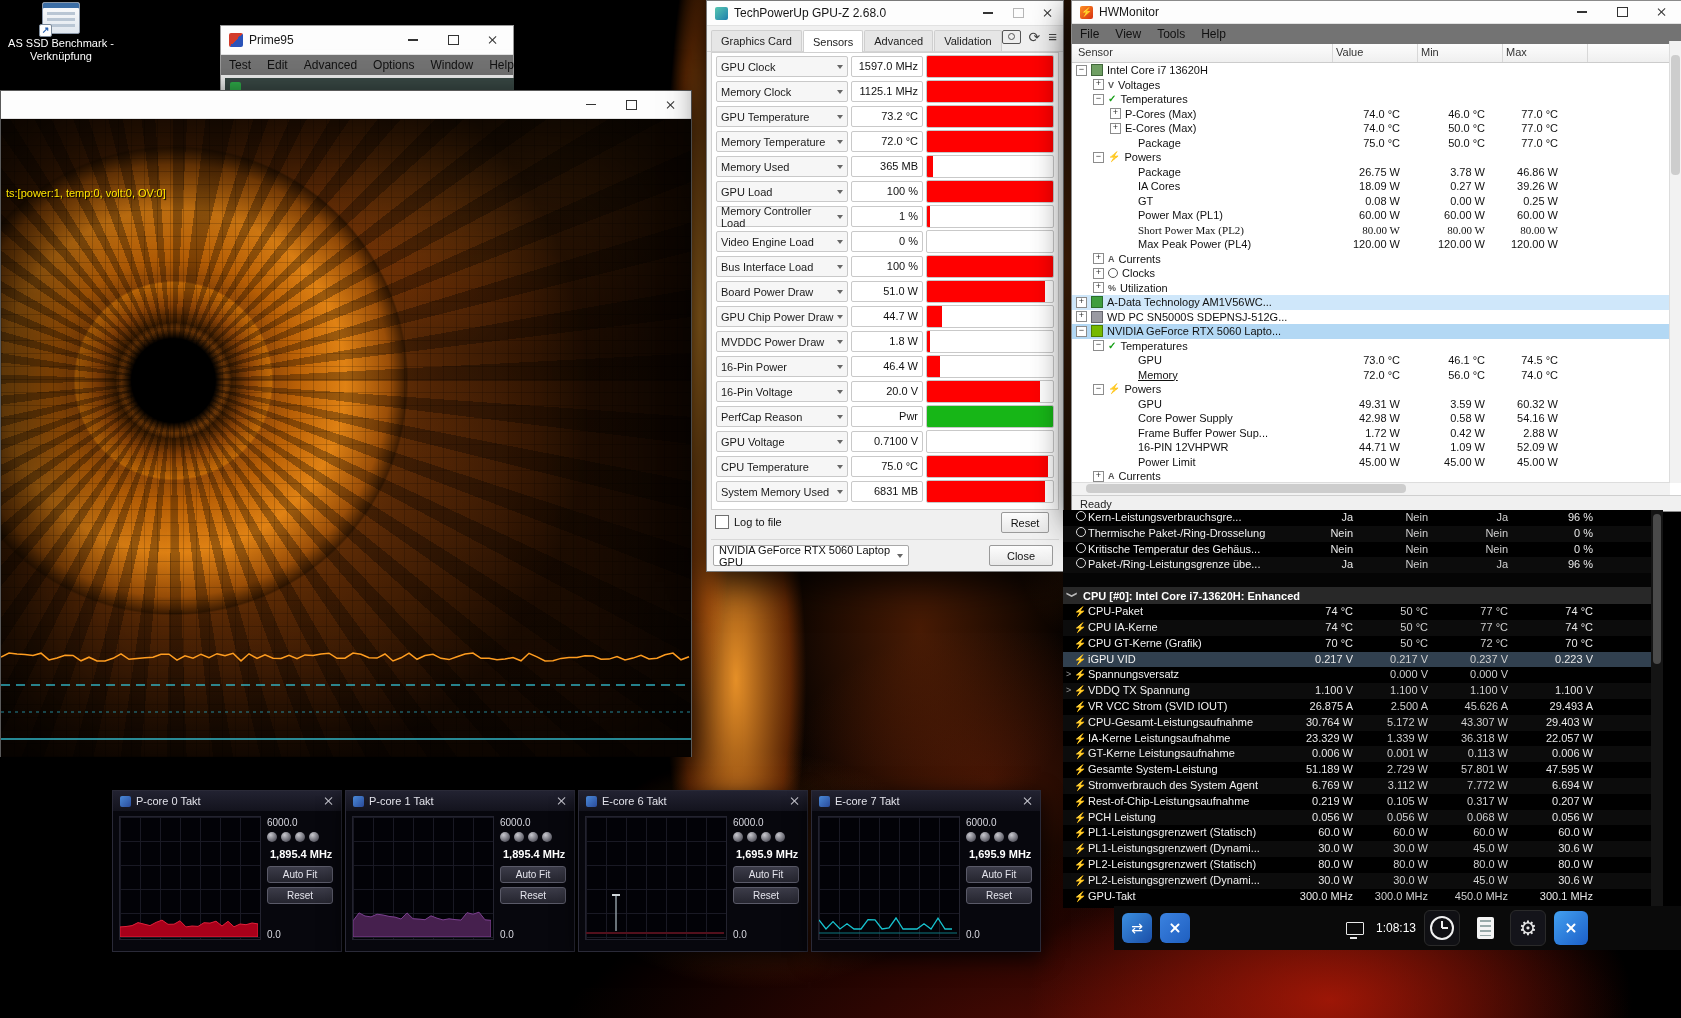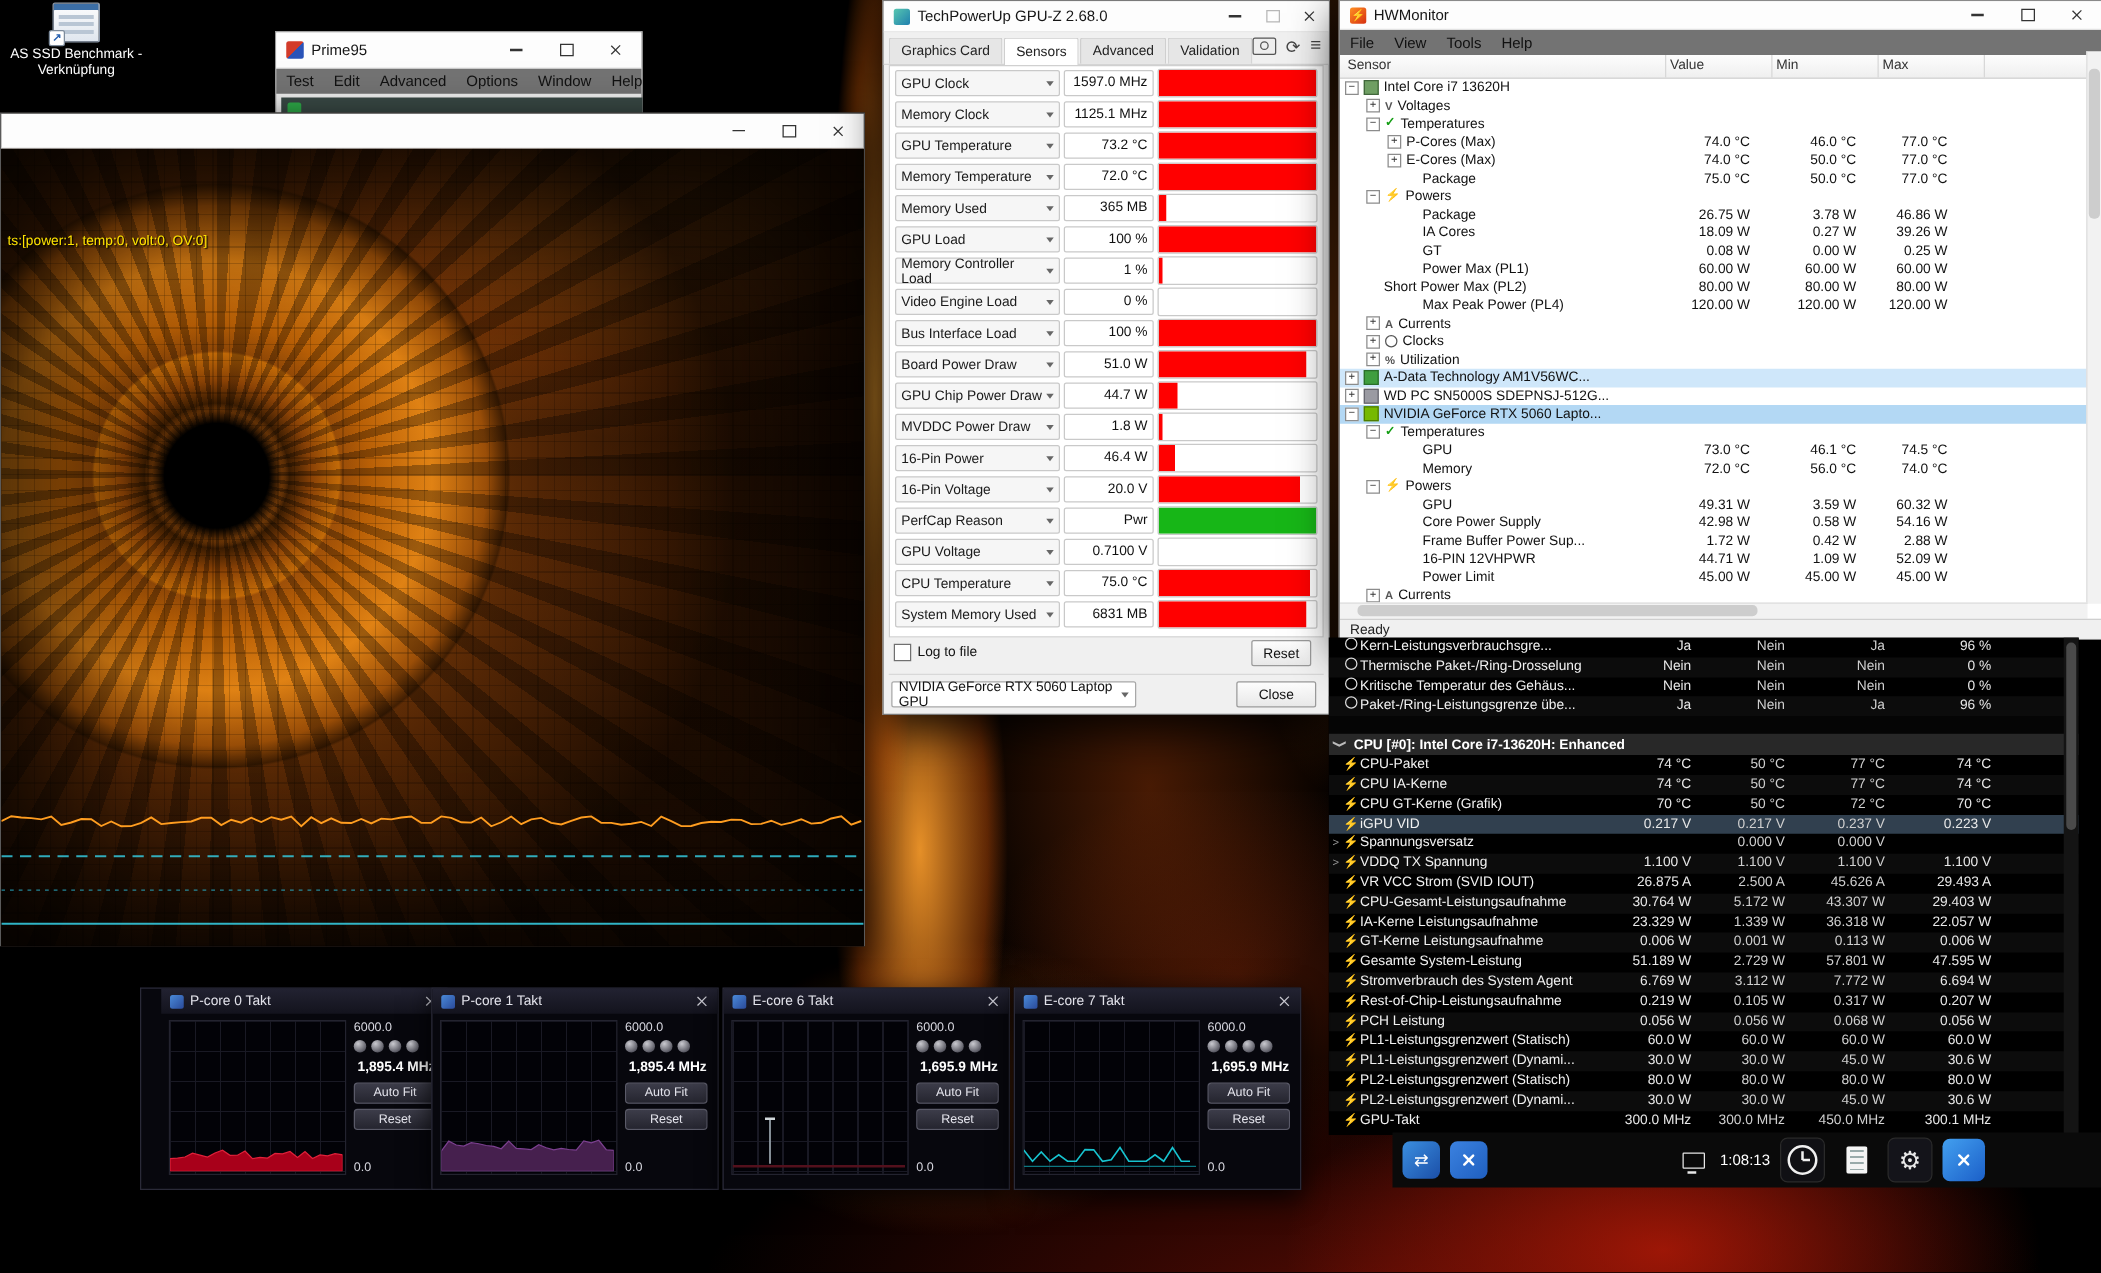--- a/index.html
+++ b/index.html
@@ -572,21 +572,21 @@
         <span class="hwm-val c2">0.00 W</span>
         <span class="hwm-val c3">0.25 W</span>
       </div>
       <div class="hwm-row" style="padding-left: 55px;">
         <span class="exp-sp"></span>
         <span class="hwm-lab">Power Max (PL1)</span>
         <span class="hwm-val c1">60.00 W</span>
         <span class="hwm-val c2">60.00 W</span>
         <span class="hwm-val c3">60.00 W</span>
       </div>
-      <div class="hwm-row" style="padding-left: 24px;">
+      <div class="hwm-row" style="padding-left: 55px; font-family: Liberation Serif, serif;">
         <span class="exp-sp"></span>
         <span class="hwm-lab">Short Power Max (PL2)</span>
         <span class="hwm-val c1">80.00 W</span>
         <span class="hwm-val c2">80.00 W</span>
         <span class="hwm-val c3">80.00 W</span>
       </div>
       <div class="hwm-row" style="padding-left: 55px;">
         <span class="exp-sp"></span>
         <span class="hwm-lab">Max Peak Power (PL4)</span>
         <span class="hwm-val c1">120.00 W</span>
@@ -628,21 +628,21 @@
         <span class="hwm-ico ico-temp">✓</span>
         <span class="hwm-lab">Temperatures</span>
       </div>
       <div class="hwm-row" style="padding-left: 55px;">
         <span class="exp-sp"></span>
         <span class="hwm-lab">GPU</span>
         <span class="hwm-val c1">73.0 °C</span>
         <span class="hwm-val c2">46.1 °C</span>
         <span class="hwm-val c3">74.5 °C</span>
       </div>
-      <div class="hwm-row" style="padding-left: 55px;">
+      <div class="hwm-row" style="padding-left: 55px; text-decoration: underline;">
         <span class="exp-sp"></span>
         <span class="hwm-lab">Memory</span>
         <span class="hwm-val c1">72.0 °C</span>
         <span class="hwm-val c2">56.0 °C</span>
         <span class="hwm-val c3">74.0 °C</span>
       </div>
       <div class="hwm-row" style="padding-left: 21px;">
         <span class="exp">−</span>
         <span class="hwm-ico ico-power">⚡</span>
         <span class="hwm-lab">Powers</span>
@@ -911,21 +911,21 @@
         <span class="hwi-val v3">450.0 MHz</span>
         <span class="hwi-val v4">300.1 MHz</span>
       </div>
     </div>
   <div class="hwi-scroll">
       <div class="thumb"></div>
     </div>
 </div>
 
 <div style="position:absolute;left:0;top:790px;width:100%;height:160px;z-index:6">
-    <div class="cw" style="left: 112px; padding-left: 16px;">
+    <div class="cw" style="left: 112px;">
       <div class="cw-tb">
         <span class="cw-ico"></span>
         <span class="cw-title">P-core 0 Takt</span>
         <span class="cw-x x-icon"></span>
       </div>
       <div class="cw-body">
         <div class="cw-graph"><svg width="138" height="120">
             <polygon points="0,120 0,109.9 6,109.5 12,108.6 18,105.6 24,107.1 30,108.6 36,105.4 42,103.1 48,107.3 54,107.2 60,103.8 66,109.9 72,109.0 78,109.4 84,105.7 90,106.1 96,104.2 102,109.0 108,104.3 114,109.8 120,107.0 126,107.7 132,106.0 138,106.9 138,120" fill="#a8001a" stroke="#e0203a" stroke-width="1"></polygon>
           </svg></div>
         <div class="cw-right">

